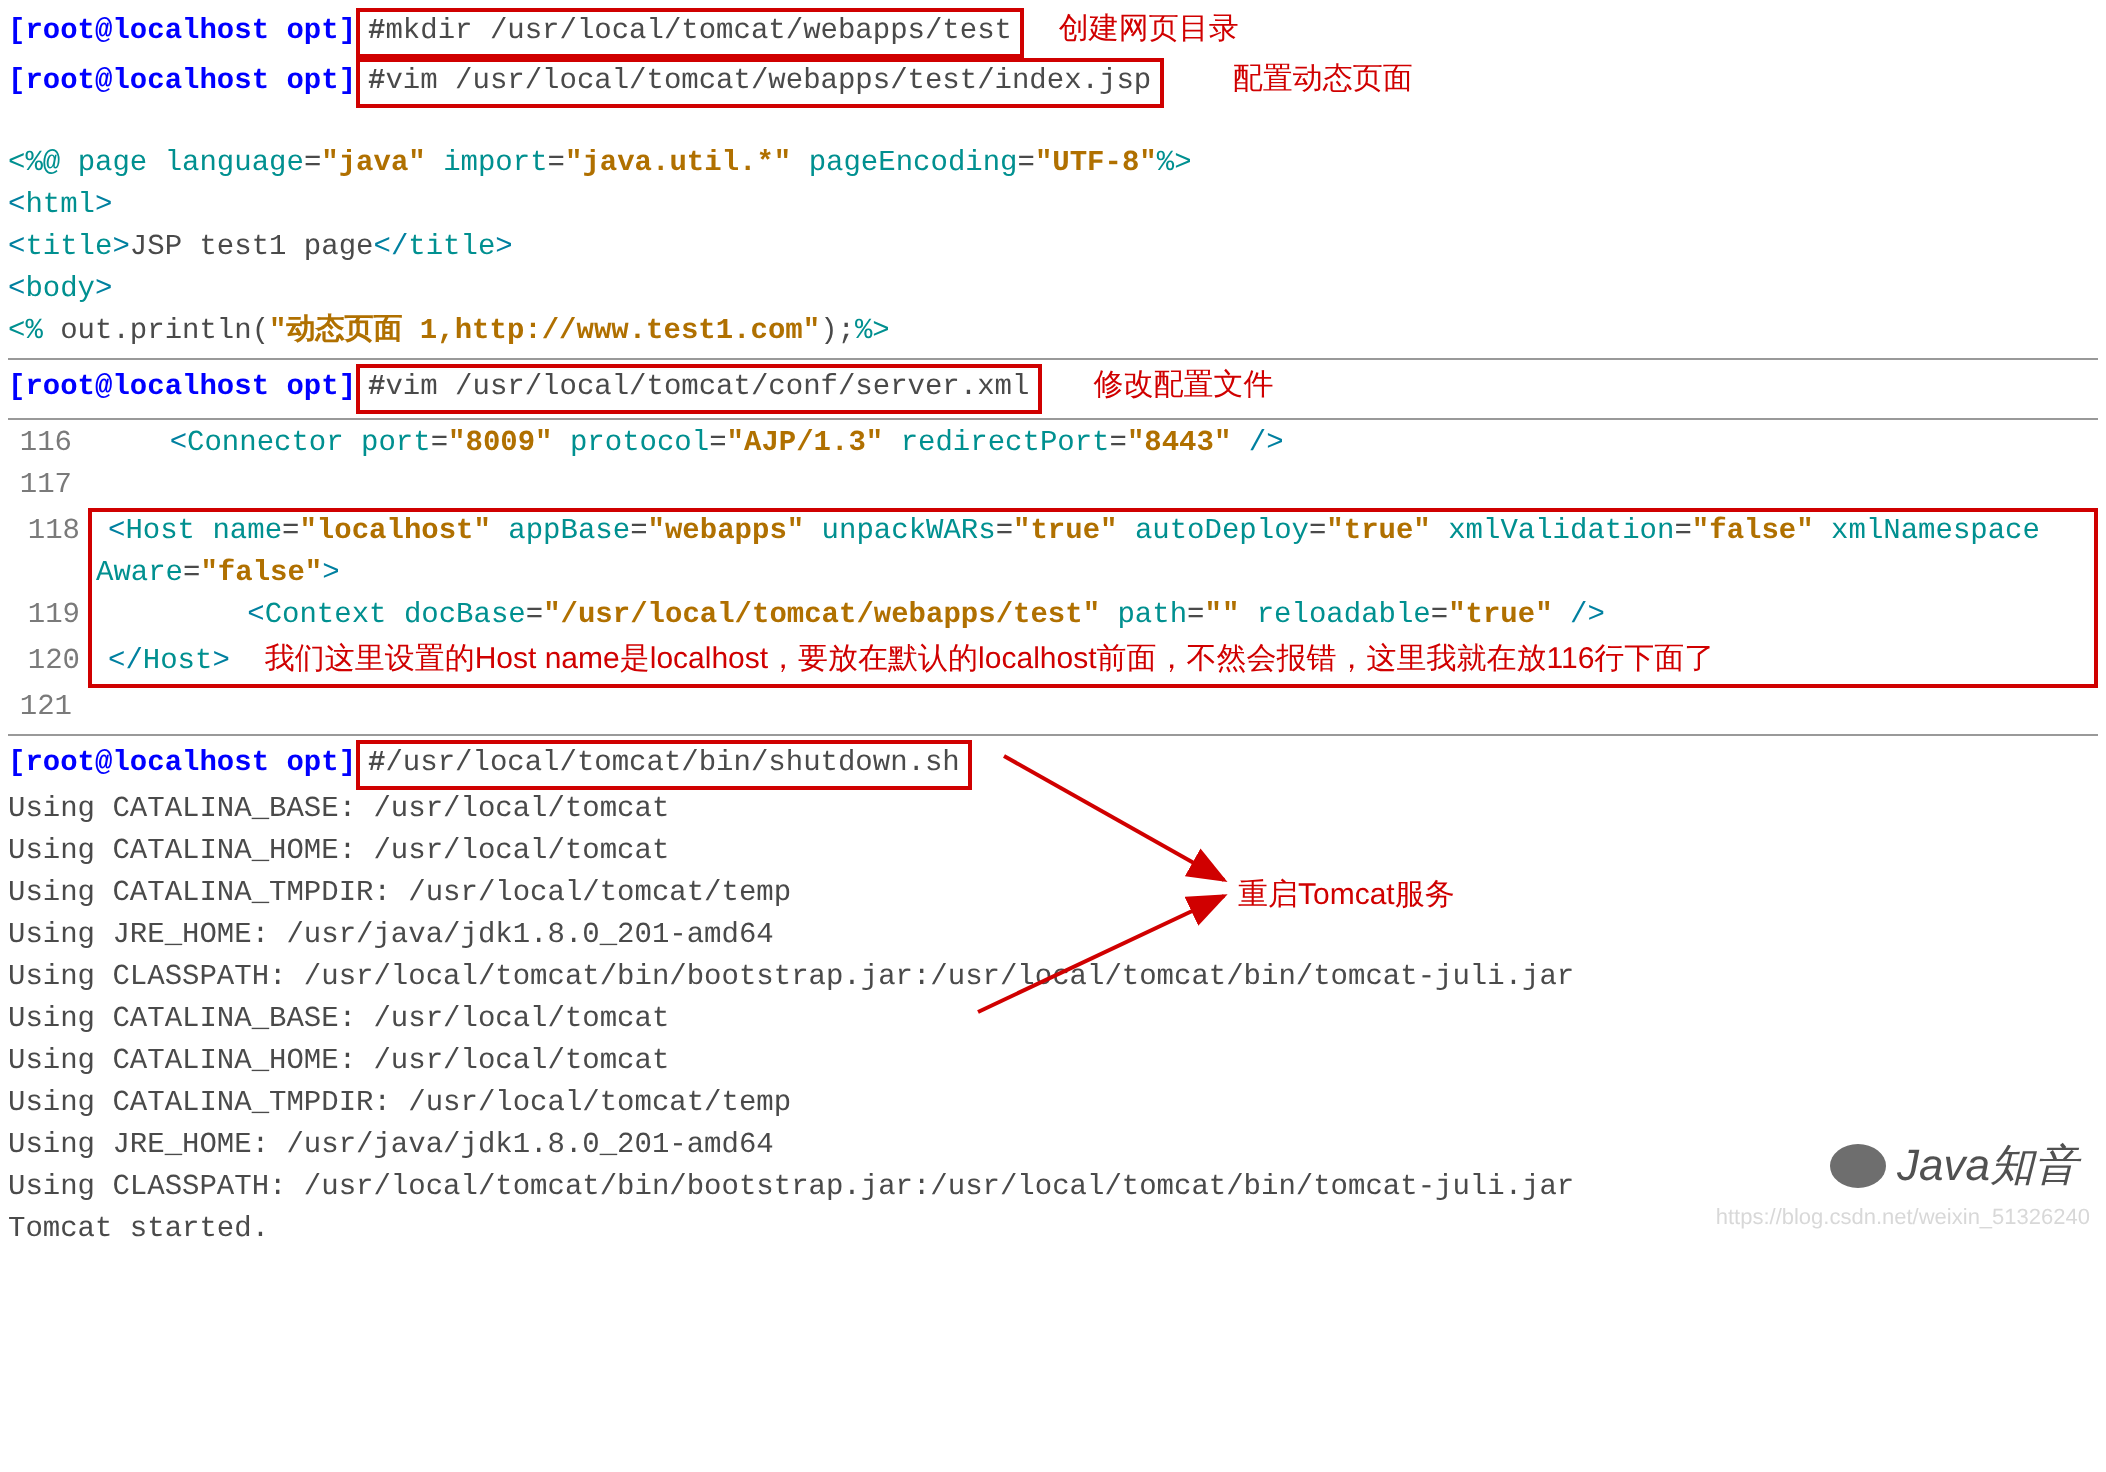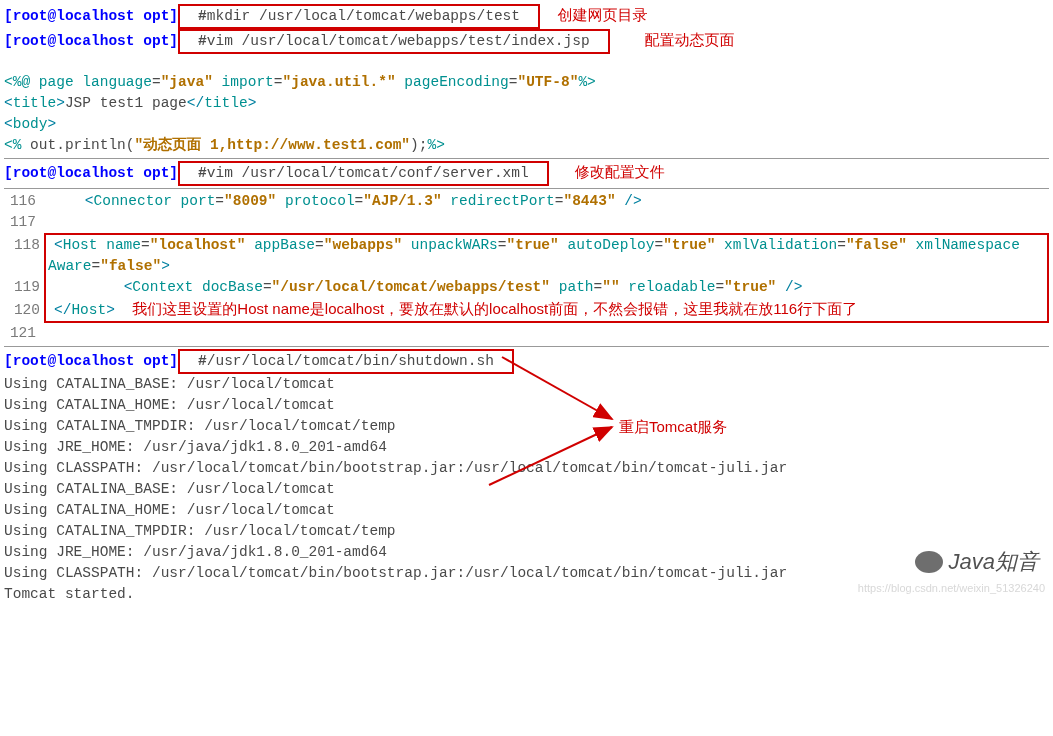--- a/index.html
+++ b/index.html
@@ -9,21 +9,21 @@
     font-size: 14.5px;
     line-height: 1.45;
     background: #fff;
     color: #4a4a4a;
     white-space: nowrap;
     position: relative;
   }
   .prompt-root { color: #0000ff; font-weight: bold; }
   .prompt-hash { color: #4a4a4a; font-weight: bold; }
   .cmd { color: #4a4a4a; }
-  .boxed-red { border: 2px solid #d00000; display: inline-block; padding: 0 18px; }
+  .boxed-red { border: 2px solid #d00000; display: inline-block; padding: 0 4px; }
   .annot-red { color: #d00000; font-family: "Microsoft YaHei", sans-serif; font-size: 15px; display: inline-block; }
 
   
   .kw-angle { color: #0080a0; }
   .kw-el { color: #009090; }
   .attr { color: #009090; }
   .eq { color: #4a4a4a; }
   .str { color: #b07000; font-weight: bold; }
   .pct { color: #009090; }
   .plain { color: #4a4a4a; }
@@ -50,20 +50,21 @@
 </div>
 
 <div>
   <span class="prompt-root">[root@localhost opt]</span><span class="boxed-red"><span class="prompt-hash">#</span><span class="cmd">vim /usr/local/tomcat/webapps/test/index.jsp</span></span>&nbsp;&nbsp;&nbsp;&nbsp;<span class="annot-red">配置动态页面</span>
 </div>
 
 <div style="height:18px"></div>
 
 <div>
 <div><span class="pct">&lt;%@ </span><span class="pct">page</span><span class="attr"> language</span><span class="eq">=</span><span class="str">"java"</span><span class="attr"> import</span><span class="eq">=</span><span class="str">"java.util.*"</span><span class="attr"> pageEncoding</span><span class="eq">=</span><span class="str">"UTF-8"</span><span class="pct">%&gt;</span></div>
+<div><span class="kw-angle">&lt;</span><span class="kw-el">html</span><span class="kw-angle">&gt;</span></div>
 <div><span class="kw-angle">&lt;</span><span class="kw-el">title</span><span class="kw-angle">&gt;</span><span class="plain">JSP test1 page</span><span class="kw-angle">&lt;/</span><span class="kw-el">title</span><span class="kw-angle">&gt;</span></div>
 <div><span class="kw-angle">&lt;</span><span class="kw-el">body</span><span class="kw-angle">&gt;</span></div>
 <div><span class="pct">&lt;%</span><span class="plain"> out.println(</span><span class="str">"动态页面 1,http://www.test1.com"</span><span class="plain">);</span><span class="pct">%&gt;</span></div>
 </div>
 
 <div class="sep-top">
   <span class="prompt-root">[root@localhost opt]</span><span class="boxed-red"><span class="prompt-hash">#</span><span class="cmd">vim /usr/local/tomcat/conf/server.xml</span></span>&nbsp;&nbsp;&nbsp;<span class="annot-red">修改配置文件</span>
 </div>
 
 <div class="sep-top" style="position:relative;">

